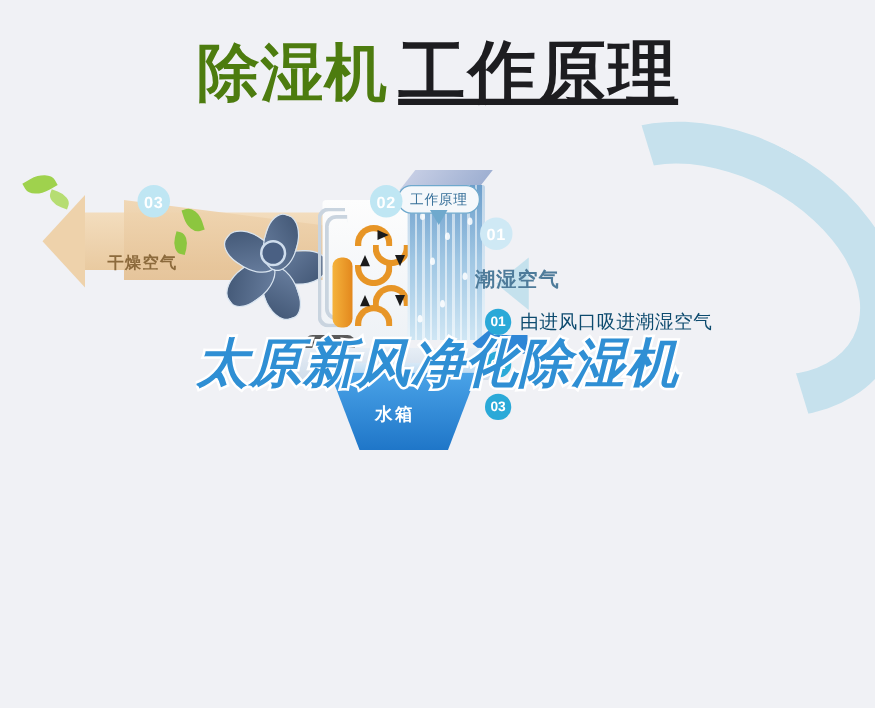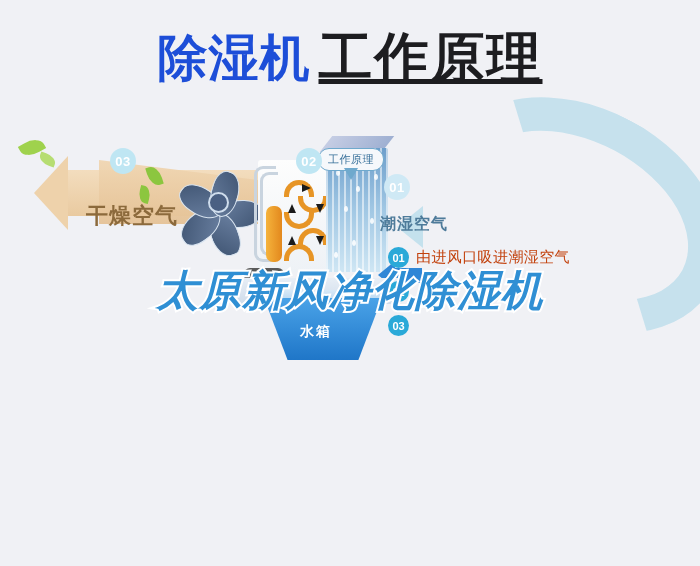--- a/index.html
+++ b/index.html
@@ -10,21 +10,21 @@
     overflow: hidden;
   }
   #page { position: relative; width: 700px; height: 566px; background: #f0f1f5; }
 
   
   .title-wrap {
     position: absolute; left: 0; top: 22px; width: 700px;
     text-align: center; white-space: nowrap;
   }
   .title-a {
-    font-size: 50px; font-weight: 700; color: #1d4ed8;
+    font-size: 50px; font-weight: 700; color: #4d7c0f;
     letter-spacing: 1px; vertical-align: middle;
   }
   .title-b {
     font-size: 54px; font-weight: 700; color: #1d1d20;
     letter-spacing: 2px; vertical-align: middle; margin-left: 8px;
     font-family: "Liberation Serif", "DejaVu Serif", serif;
     text-decoration: underline;
   }
 
   
@@ -62,21 +62,21 @@
     border-right: 34px solid #eed2ab;
   }
   .tan-sub {
     position: absolute; left: 99px; top: 42px; width: 172px; height: 64px;
     background: linear-gradient(180deg,#f0d6b2 0%, #e5c296 100%);
     clip-path: polygon(0 0, 100% 34%, 100% 100%, 0 100%);
     opacity: .95;
   }
   .dry-label {
     position: absolute; left: 86px; top: 83px;
-    font-size: 22px; font-weight: 700; color: #8c6a3c; letter-spacing: 1px;
+    font-size: 13px; font-weight: 700; color: #8c6a3c; letter-spacing: 1px;
   }
   .leaf {
     position: absolute; background: #8cc63f; border-radius: 0 70% 0 70%;
   }
   .leaf.l1 { left: 148px; top: 48px; width: 13px; height: 20px; transform: rotate(-18deg); }
   .leaf.l2 { left: 139px; top: 68px; width: 11px; height: 17px; transform: rotate(14deg); }
   .leaf.l3 { left: 20px;  top: 22px; width: 24px; height: 15px; transform: rotate(-30deg); background:#9fd24d; }
   .leaf.l4 { left: 39px;  top: 36px; width: 17px; height: 11px; transform: rotate(20deg); background:#b6dd72; }
 
   
@@ -205,21 +205,21 @@
   }
 
   
   .steps { position: absolute; left: 388px; top: 247px; width: 300px; }
   .step { display: flex; align-items: center; margin-bottom: 13px; white-space: nowrap; }
   .step-badge {
     width: 21px; height: 21px; border-radius: 50%;
     background: #2aa9d8; color: #fff; font-size: 11px; font-weight: 700;
     display: flex; align-items: center; justify-content: center; flex: none; margin-right: 7px;
   }
-  .step-text { font-size: 15px; color: #c2410c; letter-spacing: .4px; }
+  .step-text { font-size: 15px; color: #0c4a6e; letter-spacing: .4px; }
 
   
   .watermark {
     position: absolute; left: 0; top: 263px; width: 700px; text-align: center;
     font-size: 42px; font-weight: 700; font-style: italic; letter-spacing: 1px;
     color: #2f8fd4;
     -webkit-text-stroke: 4px #ffffff;
     paint-order: stroke fill;
     pointer-events: none;
   }

